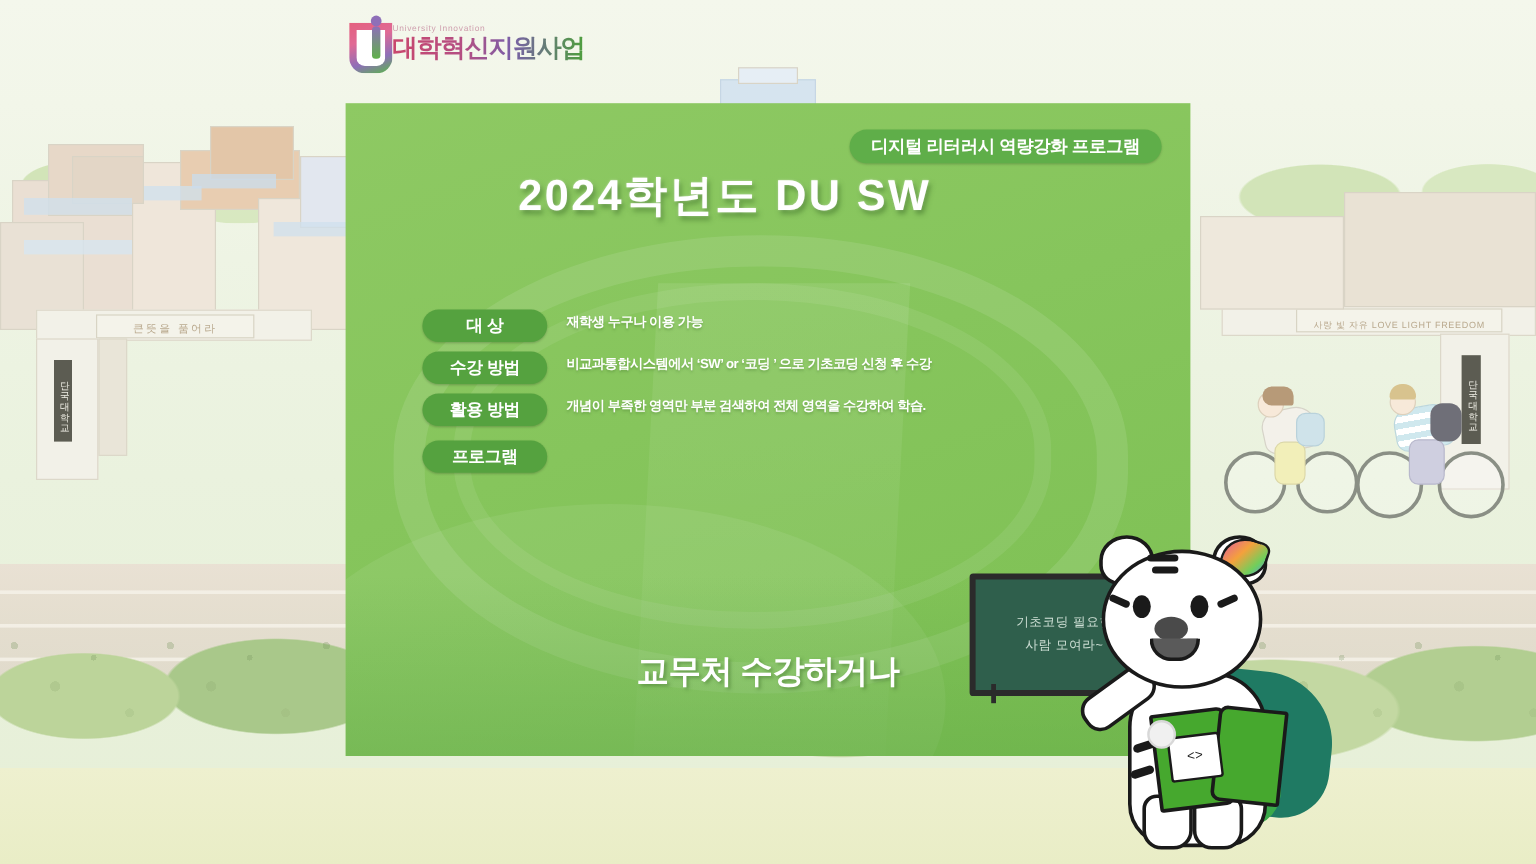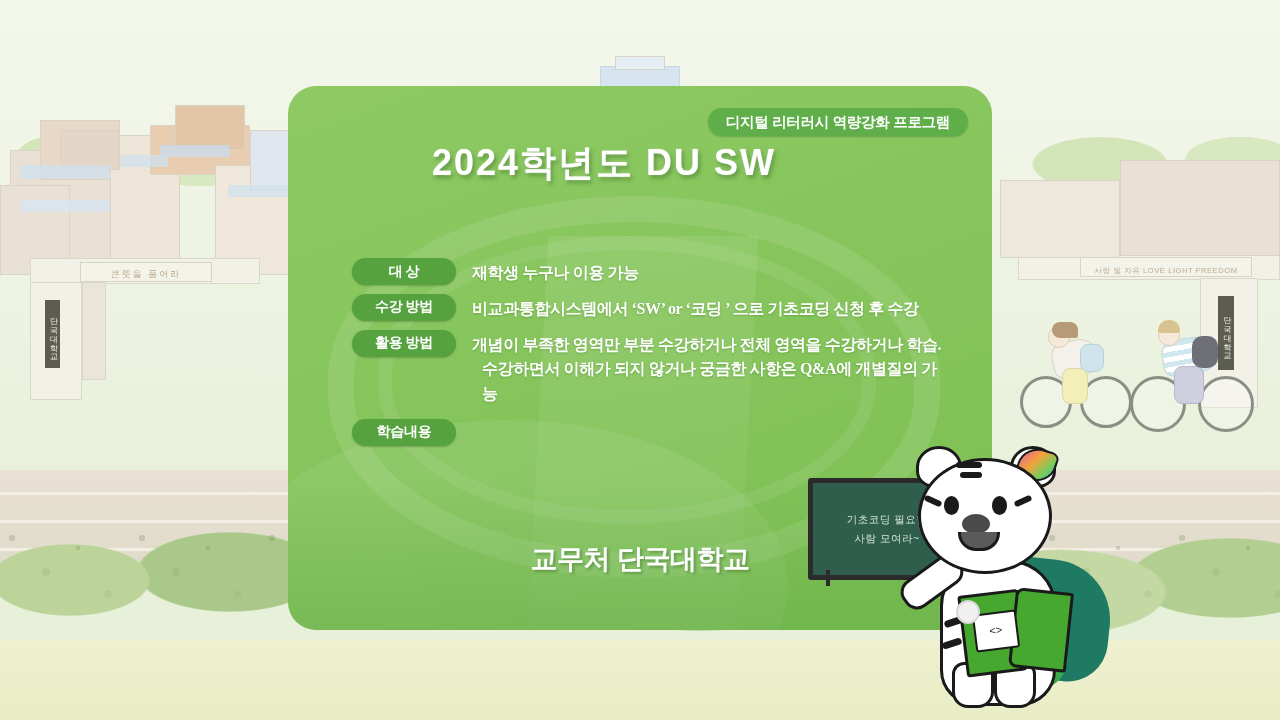--- a/index.html
+++ b/index.html
@@ -84,21 +84,21 @@
   .logo-text{display:flex;flex-direction:column;line-height:1;}
   .logo-eng{font-size:7px;color:#cf9fae;letter-spacing:.6px;margin-bottom:2px;
     font-family:"Liberation Sans",sans-serif;}
   .logo-kor{font-size:21px;font-weight:bold;letter-spacing:-1px;
     background:linear-gradient(90deg,#c9476d 0%,#b34f84 38%,#7a5fa8 62%,#4e9f3d 100%);
     -webkit-background-clip:text;background-clip:text;color:transparent;}
 
   
   .panel{position:absolute;left:288px;top:86px;width:704px;height:544px;
     background:linear-gradient(160deg,#8ec963 0%,#86c55c 45%,#7dc053 100%);
-    overflow:hidden;border-radius:28px;}
+    overflow:hidden;}
   .panel-track{position:absolute;left:40px;top:110px;width:560px;height:330px;
     border:26px solid rgba(255,255,255,.10);border-radius:50%/48%;}
   .panel-track2{position:absolute;left:90px;top:150px;width:470px;height:260px;
     border:14px solid rgba(255,255,255,.08);border-radius:50%/48%;}
   .panel-hill{position:absolute;left:-60px;bottom:-120px;width:560px;height:330px;
     background:rgba(255,255,255,.07);border-radius:50%;}
   .panel-road{position:absolute;left:250px;top:150px;width:210px;height:400px;
     background:linear-gradient(rgba(255,255,255,.09),rgba(255,255,255,.02));
     transform:skewX(-3deg);}
   .panel-green-bot{position:absolute;left:0;bottom:0;width:704px;height:150px;
@@ -108,28 +108,28 @@
     border-radius:14px;background:#5fae49;color:#ffffff;
     display:flex;align-items:center;font-size:14.5px;font-weight:bold;letter-spacing:-.3px;
     box-shadow:0 1px 2px rgba(0,0,0,.18);}
 
   .title{position:absolute;left:0;top:56px;width:632px;text-align:center;
     color:#ffffff;font-weight:bold;letter-spacing:2px;line-height:1.18;
     text-shadow:2px 3px 4px rgba(60,110,40,.55),0 0 2px rgba(255,255,255,.5);}
   .title-l1{font-size:36px;}
   .title-l2{font-size:36px;}
 
-  .rows{position:absolute;left:64px;top:172px;width:600px;font-family:Liberation Serif, serif;}
+  .rows{position:absolute;left:64px;top:172px;width:600px;}
   .row{display:flex;align-items:flex-start;margin-bottom:8px;}
   .row.tall{margin-bottom:12px;}
   .pill{flex:0 0 104px;height:27px;border-radius:14px;background:#55a23f;
     color:#ffffff;font-size:14px;font-weight:bold;
     display:flex;align-items:center;justify-content:center;letter-spacing:-.3px;
     box-shadow:0 1px 2px rgba(0,0,0,.20);}
-  .val{margin-left:16px;color:#ffffff;font-size:16px;font-weight:bold;
+  .val{margin-left:16px;color:#ffffff;font-size:11px;font-weight:bold;
     line-height:1.55;letter-spacing:-.4px;text-shadow:0 1px 2px rgba(60,110,40,.35);
     padding-top:3px;}
   .val .l2{display:block;padding-left:10px;}
 
   .footer{position:absolute;left:0;top:455px;width:704px;text-align:center;
     color:#ffffff;font-size:27px;font-weight:bold;letter-spacing:-.5px;
     text-shadow:2px 2px 3px rgba(60,110,40,.5);}
 
   
   .board{position:absolute;left:808px;top:478px;width:148px;height:92px;
@@ -243,20 +243,31 @@
     <div class="body-shape" style="left:28px;top:8px;width:20px;height:20px;background:#f7e9d9;border:1px solid #ddd0bc;border-radius:50%;"></div>
     <div class="body-shape" style="left:28px;top:4px;width:22px;height:13px;background:#d8c38e;border-radius:11px 11px 3px 3px;"></div>
     <div class="body-shape" style="left:44px;top:50px;width:28px;height:36px;background:#cfcfe0;border:1px solid #b8b8cc;border-radius:8px;"></div>
     <div class="body-shape" style="left:62px;top:20px;width:26px;height:32px;background:#6f6f78;border-radius:10px;"></div>
   </div>
 
   <div class="bush-band"></div>
   <div class="bush-tex"></div>
   <div class="ground"></div>
 
+  <div class="logo-wrap">
+    <div class="logo-mark">
+      <div class="logo-u"></div>
+      <div class="logo-stem"></div>
+      <div class="logo-dot"></div>
+    </div>
+    <div class="logo-text">
+      <div class="logo-eng">University Innovation</div>
+      <div class="logo-kor">대학혁신지원사업</div>
+    </div>
+  </div>
 
   <div class="panel">
     <div class="panel-track"></div>
     <div class="panel-track2"></div>
     <div class="panel-road"></div>
     <div class="panel-hill"></div>
     <div class="panel-green-bot"></div>
 
     <div class="badge">
       <span>디지털 리터러시 역량강화 프로그램</span>
@@ -279,33 +290,32 @@
       <div class="row">
         <div class="pill">수강 방법</div>
         <div class="val">
           <span>비교과통합시스템에서 ‘SW’ or ‘코딩 ’ 으로 기초코딩 신청 후 수강</span>
         </div>
       </div>
 
       <div class="row tall">
         <div class="pill">활용 방법</div>
         <div class="val">
-          <span>개념이 부족한 영역만 부분 수강하거나 전체 영역을 수강하거나 학습.</span>
-          <span class="l2">수강하면서 이해가 되지 않거나 궁금한 사항은 Q&amp;A에 개별질의 가능</span>
+          <span>개념이 부족한 영역만 부분 검색하여 전체 영역을 수강하여 학습.</span>
         </div>
       </div>
 
       <div class="row">
-        <div class="pill">학습내용</div>
+        <div class="pill">프로그램</div>
       </div>
 
 
     </div>
 
-    <div class="footer">교무처 단국대학교</div>
+    <div class="footer">교무처 수강하거나</div>
   </div>
 
   <div class="board">
     <div>기초코딩 필요한</div>
     <div>사람 모여라~</div>
   </div>
   <div class="board-leg" style="left:826px;"></div>
   <div class="board-leg" style="left:938px;"></div>
 
   <div class="mascot">

